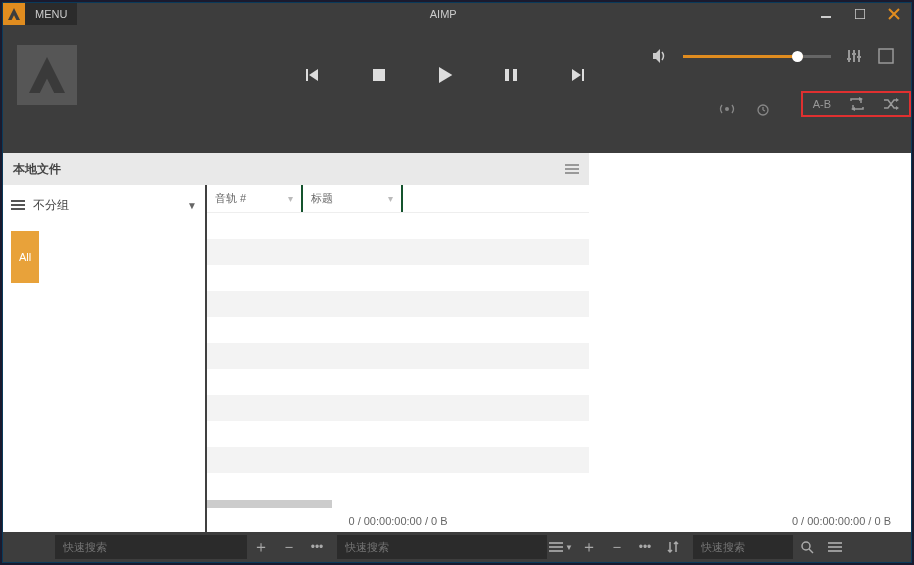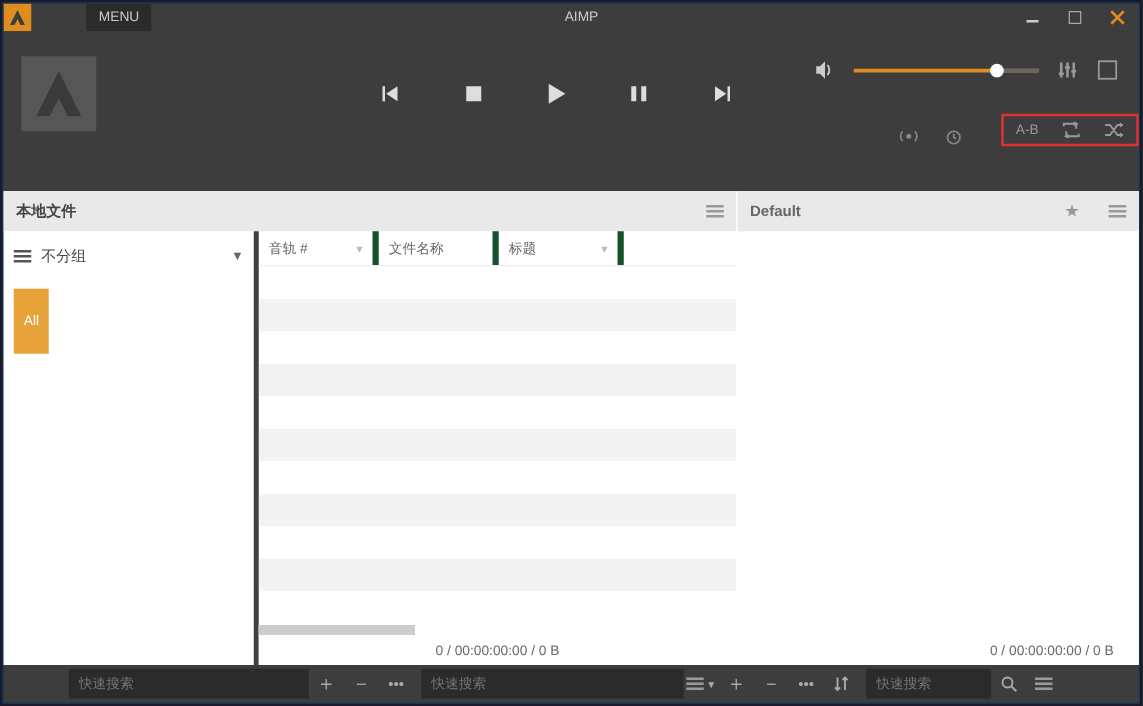--- a/index.html
+++ b/index.html
@@ -35,21 +35,20 @@
     display: flex; align-items: center; justify-content: center;
     color: #3d3d3d;
   }
   .menu-btn {
     background: #2b2b2b;
     padding: 0 10px;
     height: 22px;
     line-height: 22px;
     font-size: 11px;
     color: #ccc;
-    margin-left: 44px;
   }
   .title-text {
     flex: 1;
     text-align: center;
     font-size: 11px;
     color: #ccc;
   }
   .win-controls { display: flex; }
   .win-btn {
     width: 34px; height: 22px;
@@ -153,21 +152,21 @@
     font-size: 12px;
     gap: 24px;
   }
   .pane-header.alt { background: #e9e9e9; font-weight: bold; color:#666; }
   .pane-header .spacer { flex:1; }
   .left-body {
     flex: 1; display: flex;
   }
   .sidebar {
     width: 204px;
-    border-right: 4px solid #404040;
+    border-right: 2px solid #404040;
     padding: 6px 8px;
   }
   .group-row {
     display: flex; align-items: center;
     height: 28px; gap: 8px; color: #444;
   }
   .group-row .chev { margin-left: auto; color:#666; font-size:10px; }
   .all-tag {
     display:inline-block;
     background: #e8a23a;
@@ -180,21 +179,21 @@
     flex: 1; display:flex; flex-direction: column;
     position: relative;
   }
   .columns {
     height: 28px;
     display: flex;
     border-bottom: 1px solid #eee;
     font-size: 11px; color: #666;
     align-items: center;
   }
-  .col { padding: 0 8px; display:flex; align-items:center; gap:6px; border-right:5px solid #14532d; height:100%; }
+  .col { padding: 0 8px; display:flex; align-items:center; gap:6px; border-right:2px solid #14532d; height:100%; }
   .col.track { width: 96px; }
   .col.fname { width: 96px; }
   .col.title { width: 100px; justify-content: center; }
   .col.album { flex:1; border-right:none; }
   .filter-icon { color:#bbb; font-size:10px; margin-left:auto; }
   .rows { flex:1; overflow:hidden; }
   .row-stripe {
     height: 26px;
   }
   .row-stripe:nth-child(even) { background: #f3f3f3; }
@@ -411,23 +410,20 @@
             <span class="chev">▼</span>
           </div>
           <span class="all-tag">All</span>
         </div>
         <div class="tracklist">
           <div class="columns">
             <div class="col track">
                 <span>音轨 #</span>
                 <span class="filter-icon">▾</span>
               </div>
-            <div class="col fname">
-                <span>文件名称</span>
-              </div>
             <div class="col title">
                 <span>标题</span>
                 <span class="filter-icon">▾</span>
               </div>
           </div>
           <div class="rows">
             <div class="row-stripe"></div>
             <div class="row-stripe"></div>
             <div class="row-stripe"></div>
             <div class="row-stripe"></div>
@@ -440,32 +436,20 @@
           </div>
           <div class="hscroll">
               <div class="thumb"></div>
             </div>
           <div class="status">0 / 00:00:00:00 / 0 B</div>
         </div>
       </div>
     </div>
 
     <div class="right-pane">
-      <div class="pane-header alt">
-        <span>Default</span>
-        <span class="spacer"></span>
-        <span class="star">★</span>
-        <span>
-            <div class="ham">
-              <div></div>
-              <div></div>
-              <div></div>
-            </div>
-          </span>
-      </div>
       <div class="right-body"></div>
       <div class="right-status">0 / 00:00:00:00 / 0 B</div>
     </div>
   </div>
 
   <div class="bottombar">
     <input class="search-box l" placeholder="快速搜索" style="">
     <div class="bbtn">＋</div>
     <div class="bbtn">－</div>
     <div class="bbtn small">•••</div>

